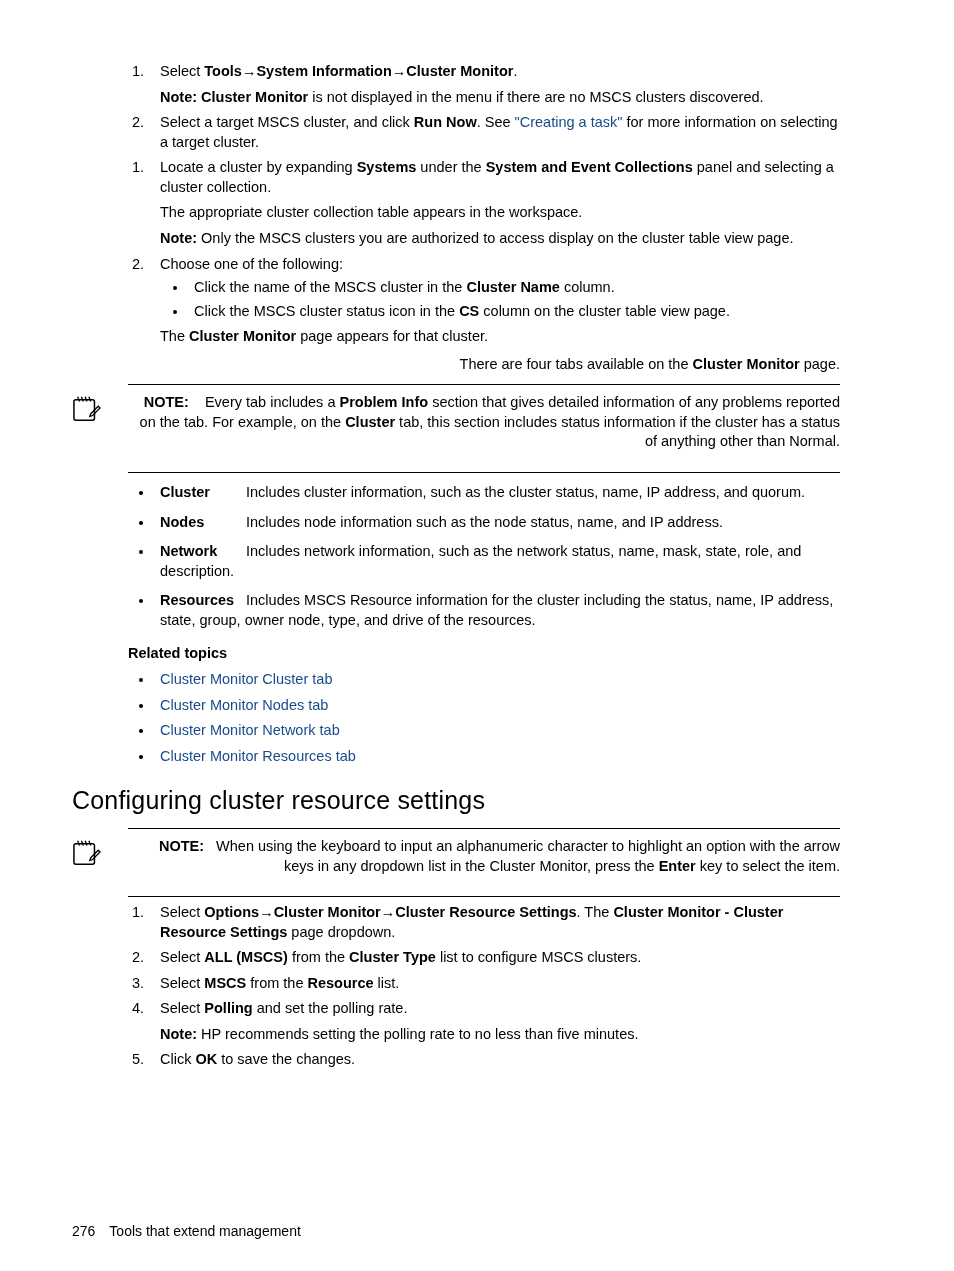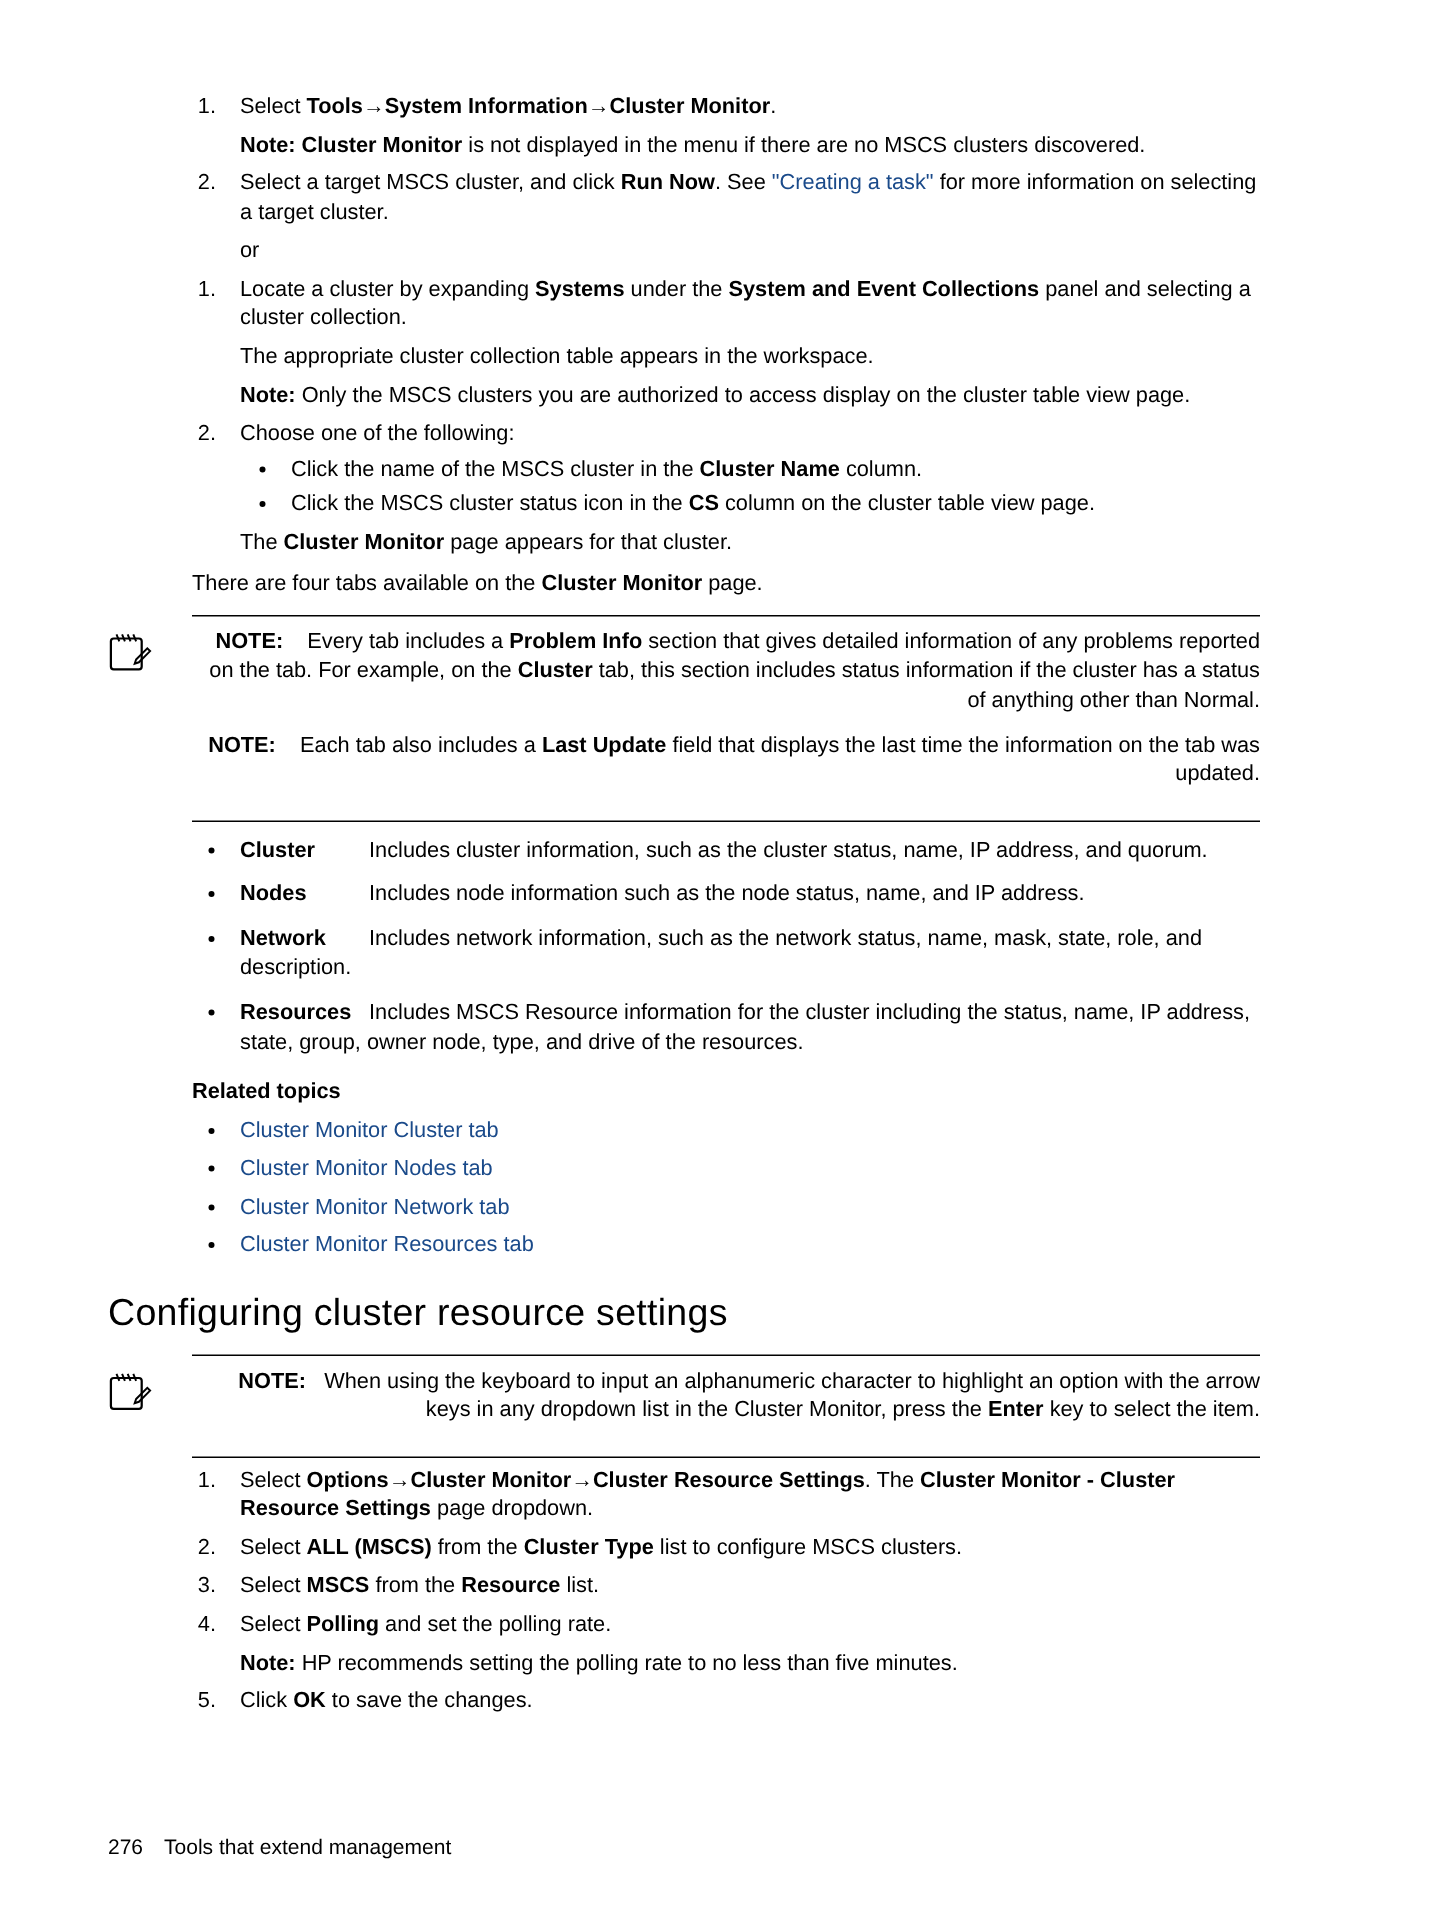--- a/index.html
+++ b/index.html
@@ -28,21 +28,21 @@
     margin: 6px 0 6px 20px;
   }
   .sub { margin-top: 6px; }
   .or { margin: 6px 0 6px 88px; }
   ul.bullets {
     list-style: disc;
     margin: 0 0 4px 110px;
     padding: 0;
   }
   ul.bullets > li { margin: 4px 0 4px 10px; padding-left: 6px; }
-  .para { margin: 8px 0 8px 56px; }
+  .para { margin: 8px 0 8px 56px; text-align: right; }
   .hr { border-top: 1px solid #000; margin: 10px 0 6px 56px; }
   .note-row { display: flex; margin-top: 8px; }
   .note-icon {
     width: 56px; flex: 0 0 56px;
     display: flex; justify-content: flex-start; align-items: flex-start;
     padding-top: 2px;
   }
   .note-body { flex: 1; }
   .note-block { margin: 0 0 10px 0; text-align: right; }
   .bold { font-weight: bold; }
@@ -90,21 +90,20 @@
       <span>Select </span><span class="bold">Tools</span><span class="arrow">→</span><span class="bold">System Information</span><span class="arrow">→</span><span class="bold">Cluster Monitor</span><span>.</span>
       <div class="sub">
         <span class="bold">Note: Cluster Monitor</span><span> is not displayed in the menu if there are no MSCS clusters discovered.</span>
       </div>
     </li>
     <li>
       <span>Select a target MSCS cluster, and click </span><span class="bold">Run Now</span><span>. See </span><span class="link">"Creating a task"</span><span> for more information on selecting a target cluster.</span>
     </li>
   </ol>
 
-  <div class="or">or</div>
 
   <ol class="numlist">
     <li>
       <span>Locate a cluster by expanding </span><span class="bold">Systems</span><span> under the </span><span class="bold">System and Event Collections</span><span> panel and selecting a cluster collection.</span>
       <div class="sub">The appropriate cluster collection table appears in the workspace.</div>
       <div class="sub">
         <span class="bold">Note:</span><span> Only the MSCS clusters you are authorized to access display on the cluster table view page.</span>
       </div>
     </li>
     <li>
@@ -134,23 +133,20 @@
       <svg class="noteicon" viewBox="0 0 32 30">
         <rect x="2" y="5" width="22" height="22" rx="2" fill="none" stroke="#000" stroke-width="1.6"></rect>
         <path d="M6 2 l2 5 M10 2 l2 5 M14 2 l2 5 M18 2 l2 5" stroke="#000" stroke-width="1.4"></path>
         <path d="M20 20 l8 -8 l2 2 l-8 8 l-3 1 z" fill="none" stroke="#000" stroke-width="1.4"></path>
       </svg>
     </div>
     <div class="note-body">
       <div class="note-block">
         <span class="bold">NOTE:</span>&nbsp;&nbsp;&nbsp;&nbsp;<span>Every tab includes a </span><span class="bold">Problem Info</span><span> section that gives detailed information of any problems reported on the tab. For example, on the </span><span class="bold">Cluster</span><span> tab, this section includes status information if the cluster has a status of anything other than Normal.</span>
       </div>
-      <div class="note-block">
-        <span class="bold">NOTE:</span>&nbsp;&nbsp;&nbsp;&nbsp;<span>Each tab also includes a </span><span class="bold">Last Update</span><span> field that displays the last time the information on the tab was updated.</span>
-      </div>
     </div>
   </div>
 
   <div class="hr"></div>
 
   <ul class="tabs">
     <li>
       <span class="tab-label">Cluster</span>
       <span>Includes cluster information, such as the cluster status, name, IP address, and quorum.</span>
     </li>

